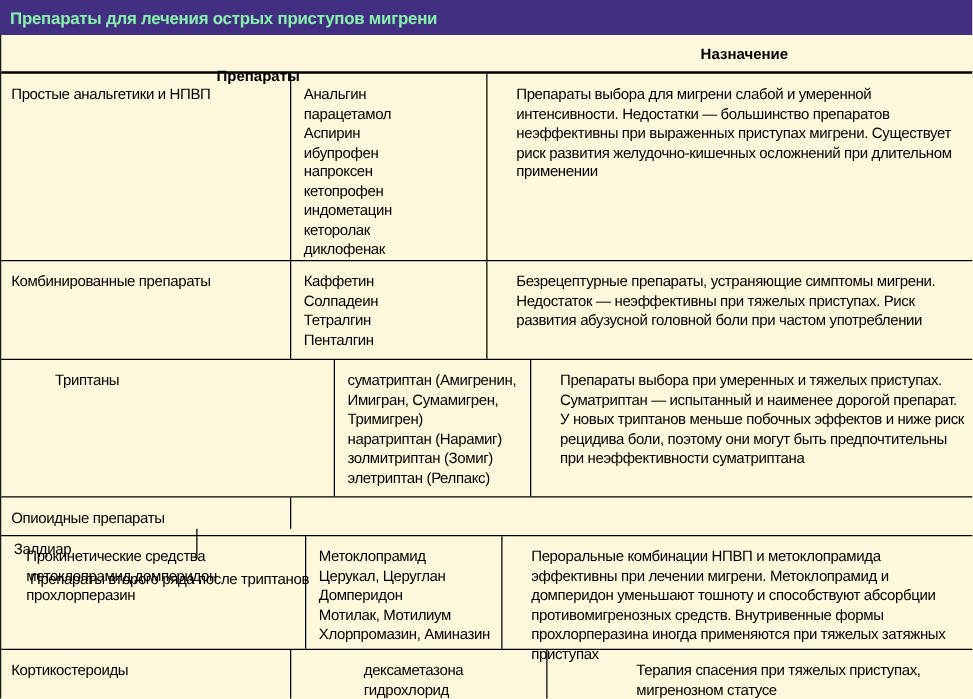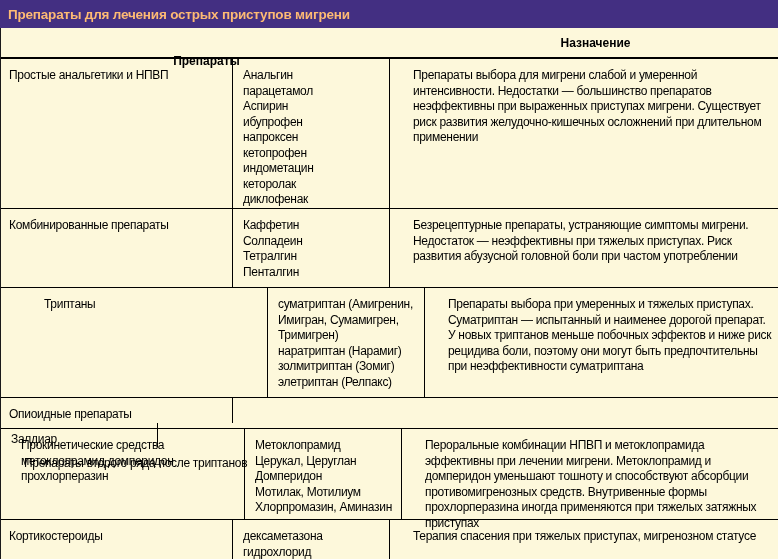--- a/index.html
+++ b/index.html
@@ -10,21 +10,21 @@
     width: 778px;
     height: 559px;
     overflow: hidden;
     background: #fdf8db;
     font-family: "Liberation Sans", sans-serif;
     color: #000;
   }
   .title-bar {
     height: 28px;
     background: #432f82;
-    color: #fdba74;
+    color: #86efac;
     font-weight: bold;
     font-size: 13.5px;
     letter-spacing: -0.2px;
     display: flex;
     align-items: center;
     padding-left: 8px;
     box-sizing: border-box;
   }
   .table {
     width: 778px;
@@ -72,21 +72,21 @@
     border-right: 1px solid #000;
     padding-left: 10px;
     white-space: pre-line;
   }
   .c-purpose { flex: 1; margin-left: 15px; }
   .row-0 { height: 150px; }
   .row-1 { height: 79px; }
   .row-2 { height: 110px; padding-left: 35px; }
   .row-3 { height: 31px; flex-direction: column; }
   .row-4 { height: 91px; padding-left: 12px; }
-  .row-5 { height: 39px; border-bottom: none; }
+  .row-5 { height: 39px; border-bottom: none; gap: 48px; }
 </style>
 </head>
 <body>
 
 <div class="page">
 
   <div class="title-bar">
     <span>Препараты для лечения острых приступов мигрени</span>
   </div>
 

